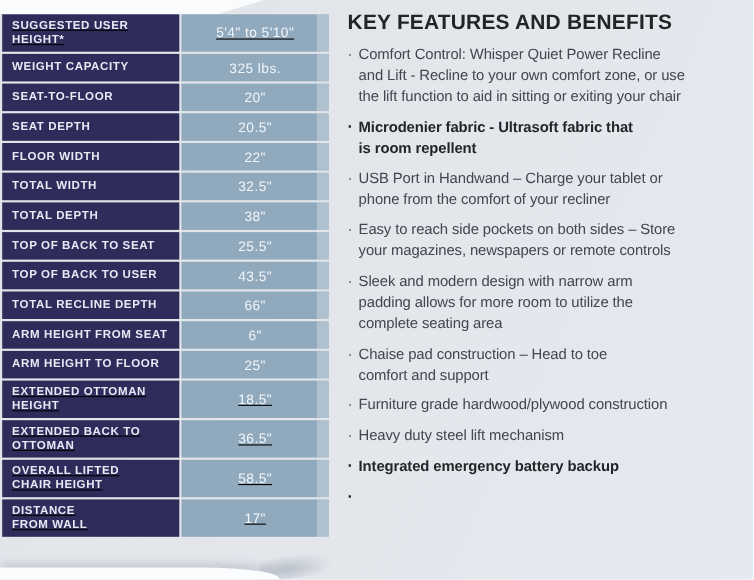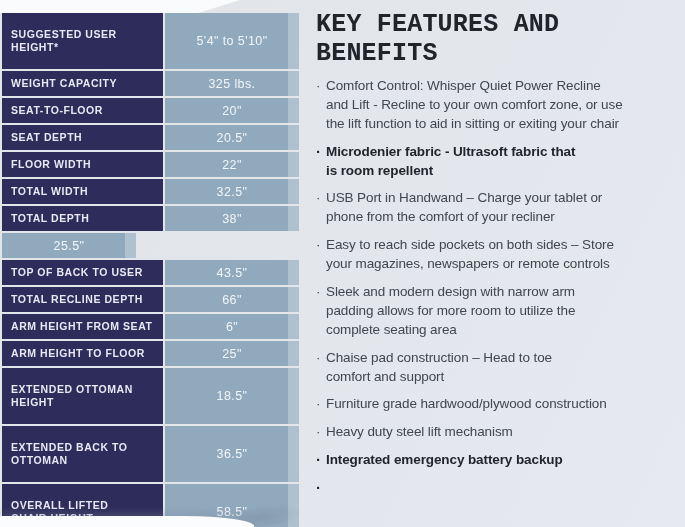--- a/index.html
+++ b/index.html
@@ -23,42 +23,41 @@
     box-shadow:0 -4px 9px -2px rgba(125,135,155,.45);
   }
   .curl-shadow{
     position:absolute;left:236px;bottom:2px;width:68px;height:22px;
     background:radial-gradient(ellipse at 35% 60%,rgba(120,132,150,.38),rgba(120,132,150,0) 68%);
     transform:rotate(-8deg);
   }
   
   .spec-table{position:absolute;left:2px;top:13px;width:297px;}
   .spec-row{display:flex;margin-bottom:2px;height:25px;}
-  .spec-row.tall{height:56px;}
+  .spec-row.tall{height:34px;text-decoration:underline;}
   .label-cell{
     width:152px;background:#2d2c5a;color:#e9e8f4;
     font-size:10.5px;font-weight:bold;letter-spacing:.55px;line-height:1.22;
     display:flex;align-items:center;padding-left:9px;
     white-space:pre-line;margin-right:2px;
   }
   .value-cell{
     position:relative;width:134px;background:#90a9bd;color:#f2f6f9;
     font-size:12.5px;letter-spacing:.4px;
     display:flex;align-items:center;justify-content:center;
   }
   .value-cell::after{
     content:"";position:absolute;right:0;top:0;width:11px;height:100%;
     background:rgba(255,255,255,.28);
   }
   
   .features{position:absolute;left:316px;top:10px;width:369px;}
   .features-title{
-    font-size:25px;font-weight:bold;color:#212429;letter-spacing:.2px;
+    font-size:19px;font-weight:bold;color:#212429;letter-spacing:.2px;
     margin:0 0 9px 0;
-    font-family:Liberation Mono, monospace;
   }
   .feature{
     display:flex;margin-bottom:9px;
     color:#40474d;font-size:13.5px;line-height:1.4;letter-spacing:-.1px;
   }
   .feature .bullet{flex:0 0 10px;text-align:left;color:#40474d;}
   .feature .ftext{white-space:pre-line;}
   .feature.bold{font-weight:bold;color:#22252a;}
   .feature.bold .bullet{color:#22252a;font-size:15px;line-height:1.2;}
 </style>
@@ -93,20 +92,21 @@
     </div>
     <div class="spec-row">
       <div class="label-cell">TOTAL WIDTH</div>
       <div class="value-cell">32.5"</div>
     </div>
     <div class="spec-row">
       <div class="label-cell">TOTAL DEPTH</div>
       <div class="value-cell">38"</div>
     </div>
     <div class="spec-row">
+      <div class="label-cell">TOP OF BACK TO SEAT</div>
       <div class="value-cell">25.5"</div>
     </div>
     <div class="spec-row">
       <div class="label-cell">TOP OF BACK TO USER</div>
       <div class="value-cell">43.5"</div>
     </div>
     <div class="spec-row">
       <div class="label-cell">TOTAL RECLINE DEPTH</div>
       <div class="value-cell">66"</div>
     </div>

